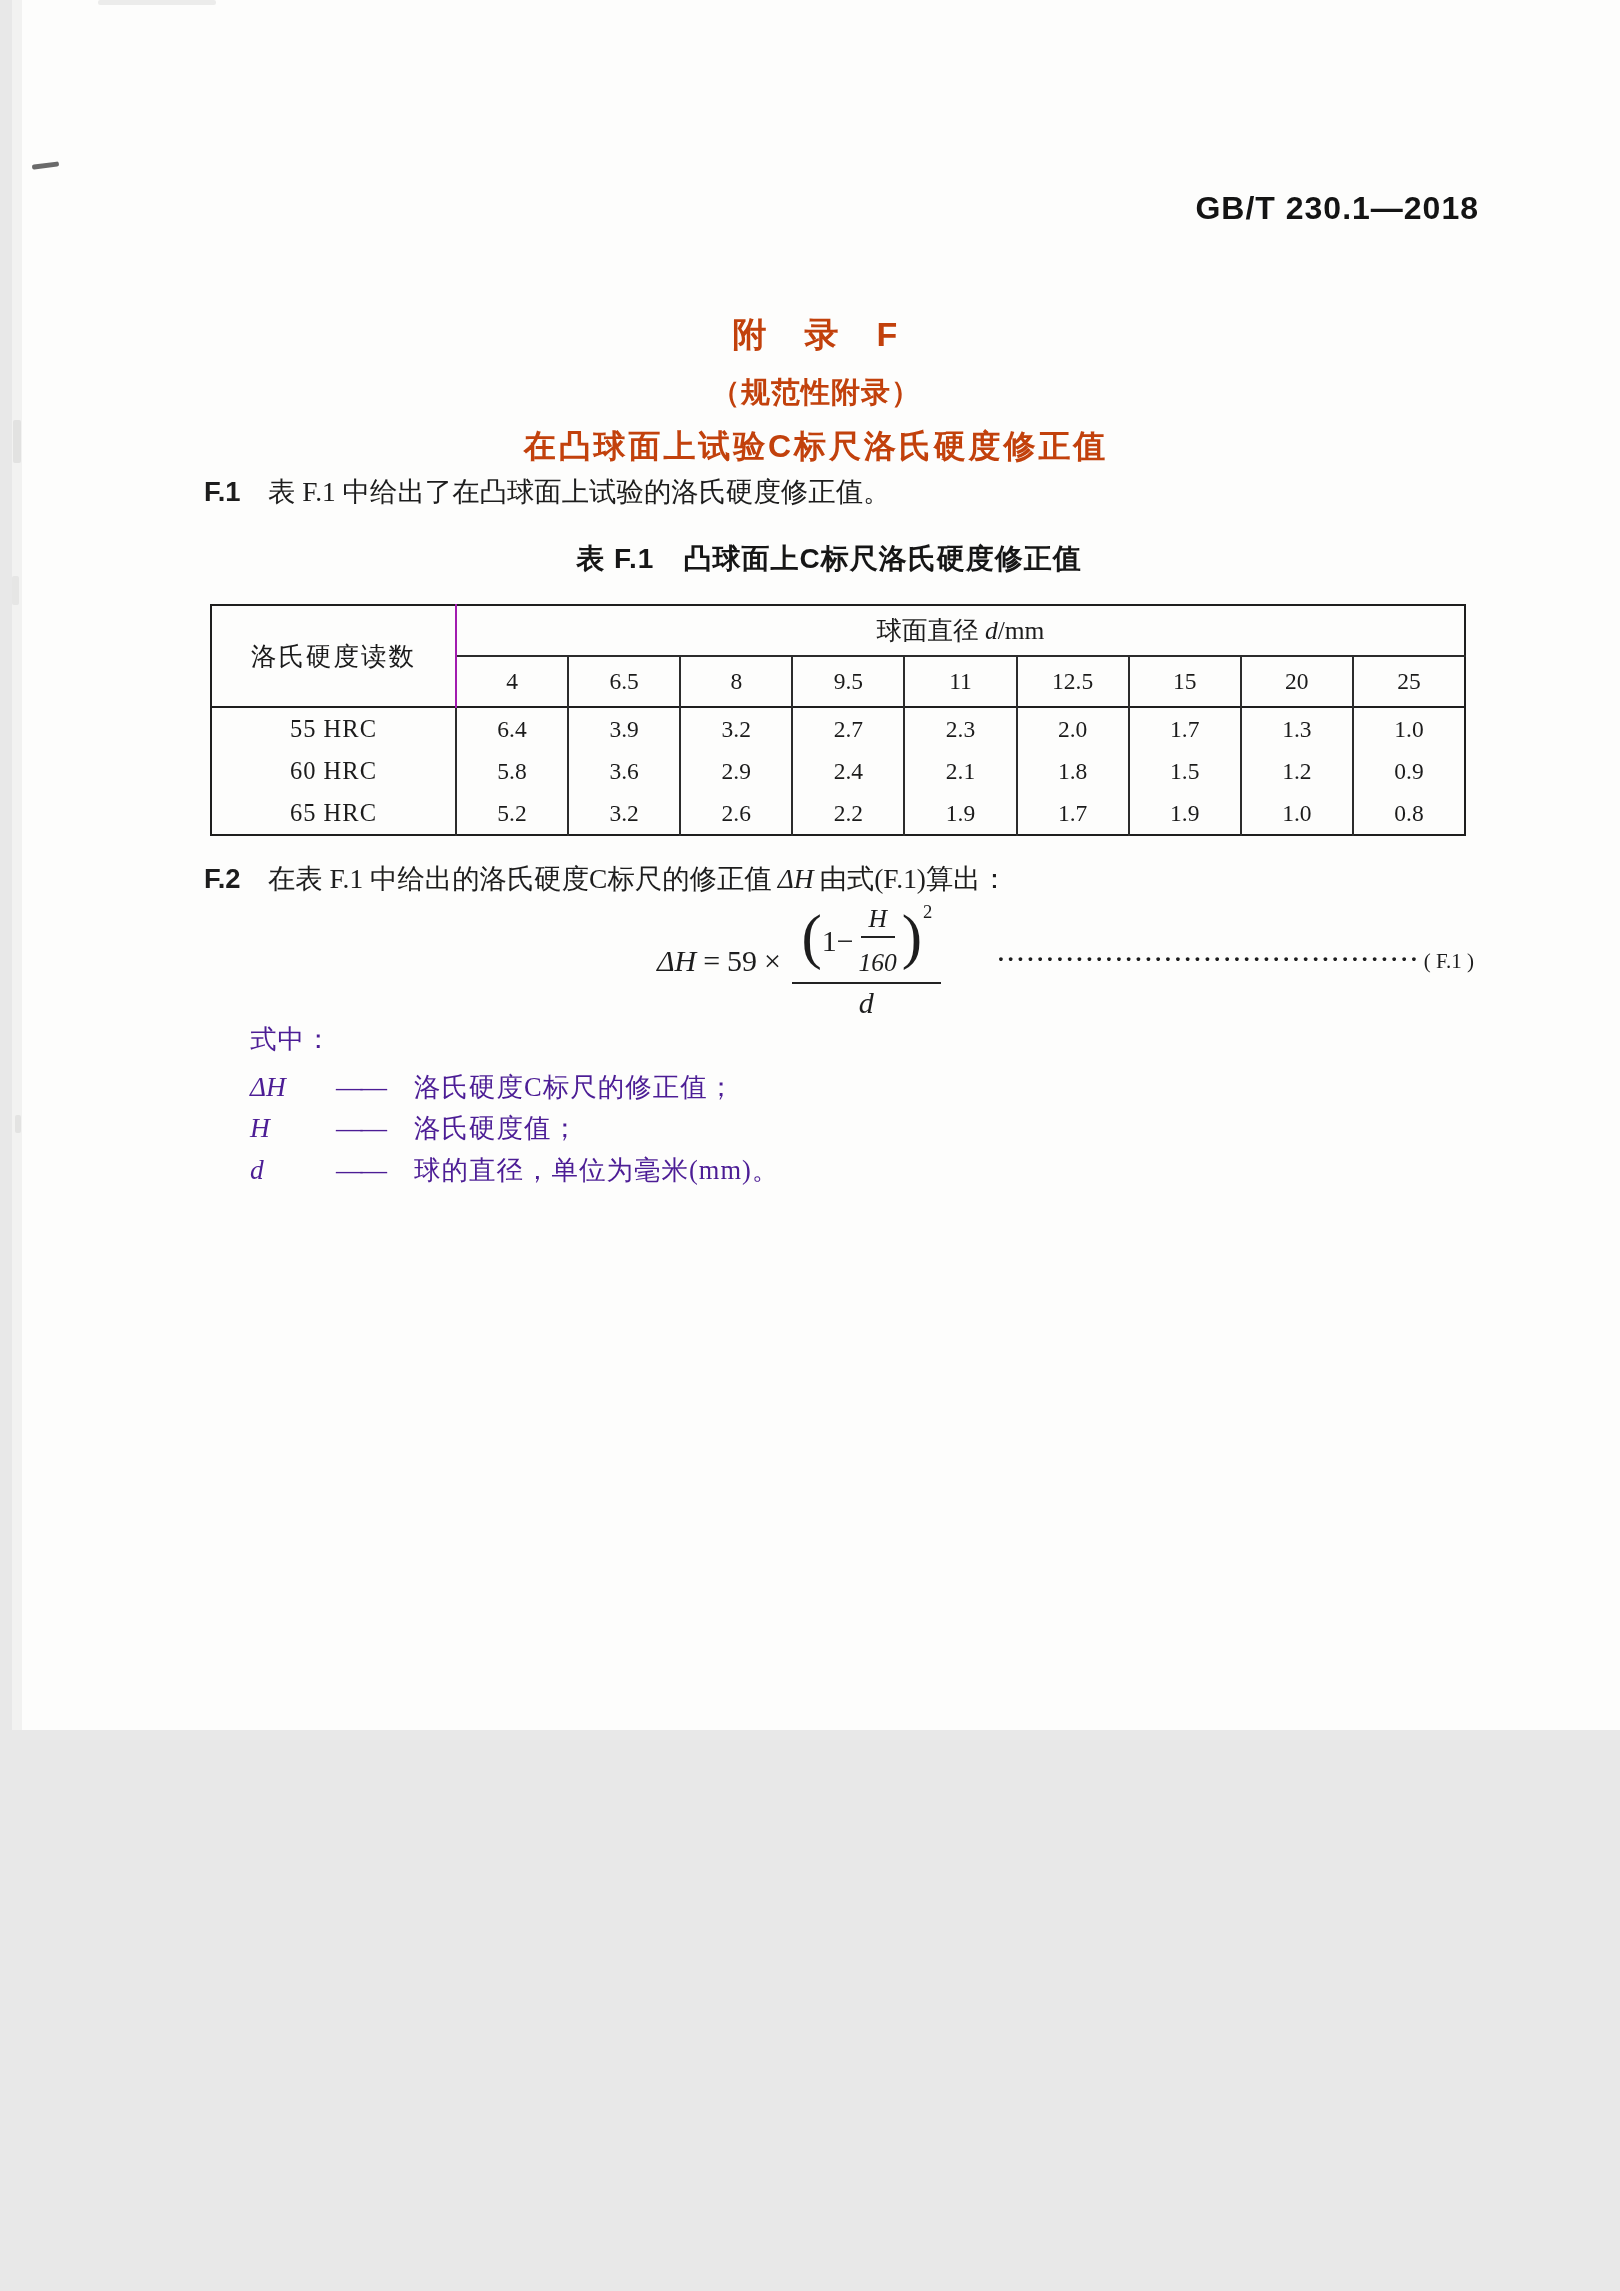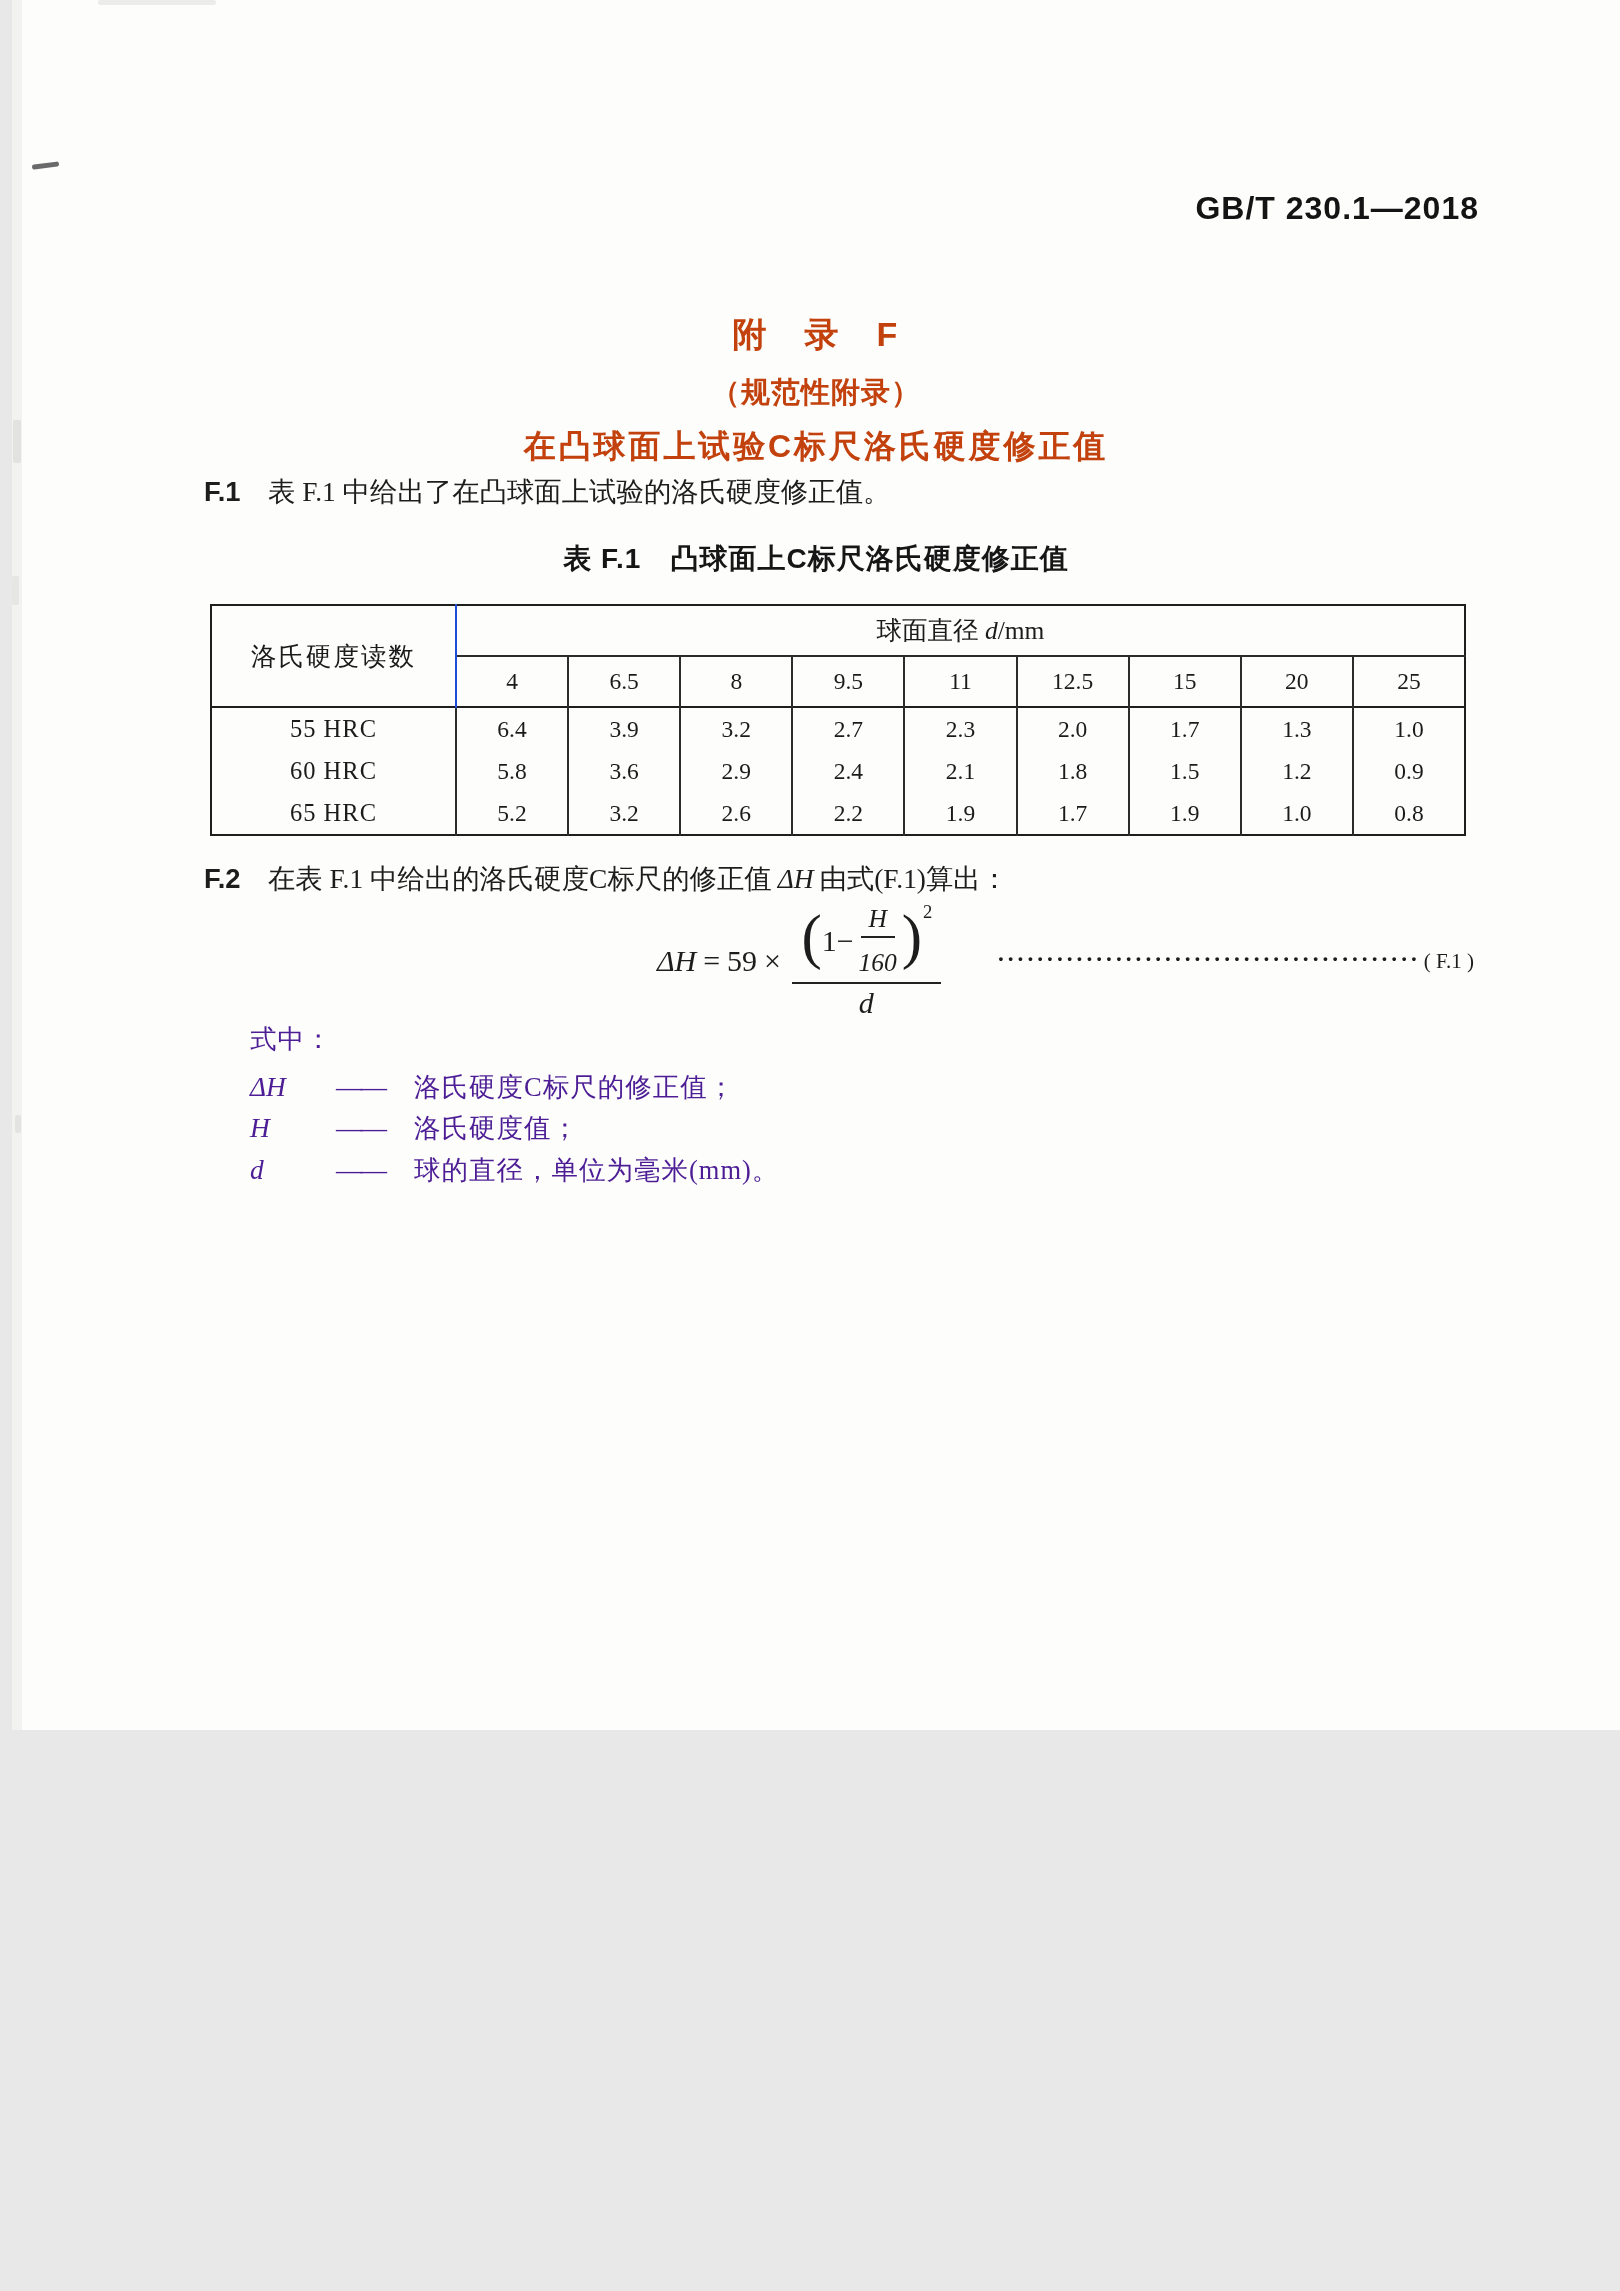--- a/index.html
+++ b/index.html
@@ -37,37 +37,37 @@
   .clause{position:absolute;left:192px;width:1284px;font-size:27.4px;color:#1d1d1d;}
   .clause .num{
     font-family:"Liberation Sans","DejaVu Sans",sans-serif;
     font-weight:bold;margin-right:27.4px;font-size:27.4px;
   }
   .clause-f1{top:474px;}
   .clause-f2{top:861px;}
   .sym-inline{font-style:italic;padding:0 5.9px;}
 
   .table-caption{
-    position:absolute;left:167px;top:540px;width:1274px;text-align:center;
+    position:absolute;left:180px;top:540px;width:1274px;text-align:center;
     font-family:"Liberation Sans","DejaVu Sans",sans-serif;
     font-weight:bold;font-size:28px;letter-spacing:1px;color:#161616;
   }
 
   .hardness-table{
     position:absolute;left:198px;top:604px;width:1256px;
     border-collapse:collapse;table-layout:fixed;
     font-size:24.5px;color:#1b1b1b;
   }
   .hardness-table th,.hardness-table td{
     font-weight:normal;text-align:center;vertical-align:middle;padding:0;
   }
   .hardness-table{border:2.9px solid #1e1e1e;}
   .col-rowhead{width:245px;}
   th.group-head{height:49px;border-left:2px solid #2c2c2c;border-bottom:2px solid #2c2c2c;font-size:25.5px;}
-  th.rowhead{font-size:25.5px;border-right:2px solid #1d4ed8;letter-spacing:2px;}
+  th.rowhead{font-size:25.5px;border-right:2px solid #a21caf;letter-spacing:2px;}
   tr.subhead th{height:49px;border-left:2px solid #2c2c2c;font-size:23.5px;}
   tr.subhead th:first-child{border-left:none;}
   thead{border-bottom:2.9px solid #1e1e1e;}
   tbody td{border-left:2px solid #2c2c2c;height:42px;font-size:23.5px;}
   tbody td.rowlabel{border-left:none;font-size:24.5px;letter-spacing:1px;}
   .ital{font-style:italic;}
 
   
   .formula-row{
     position:absolute;left:196px;top:904px;width:1266px;height:114px;

